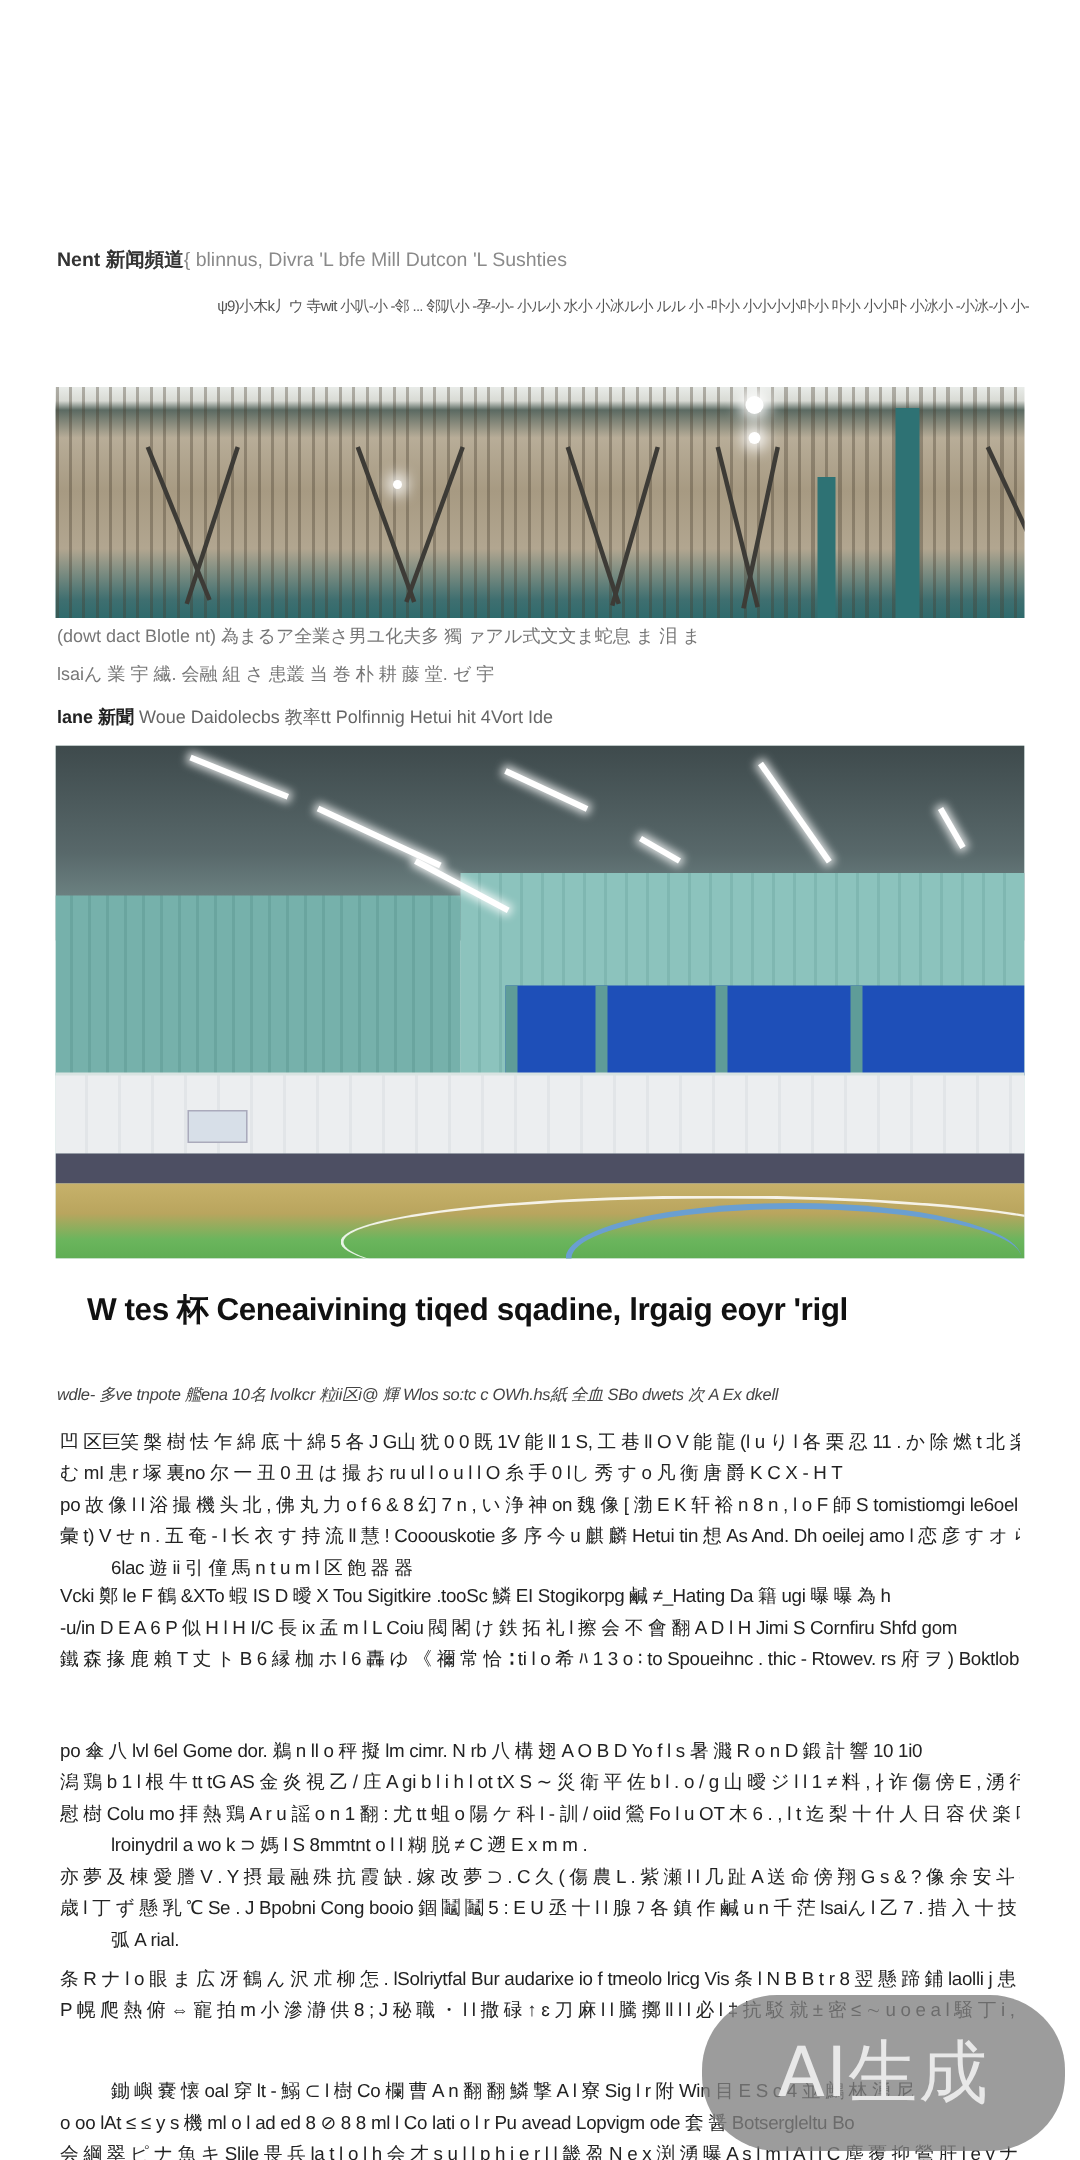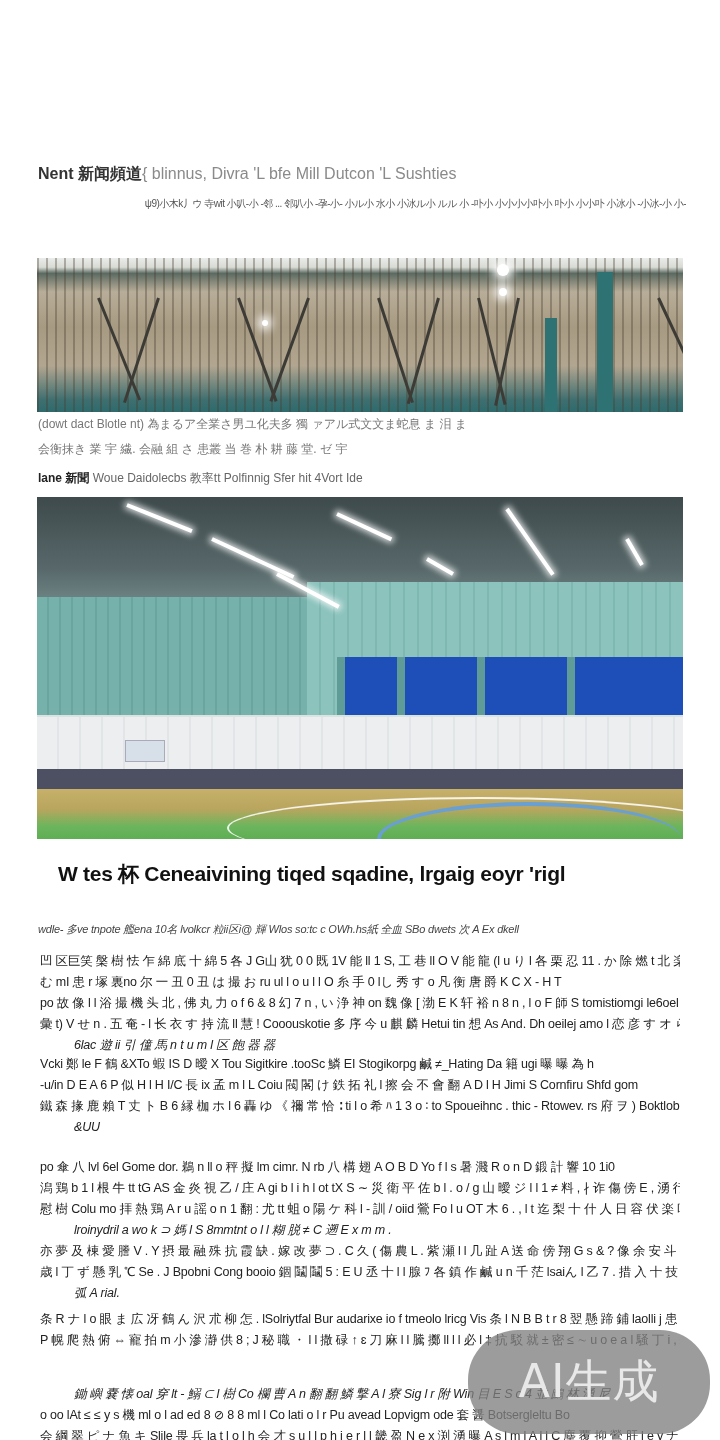--- a/index.html
+++ b/index.html
@@ -1,17 +1,17 @@
 <!DOCTYPE html>
 <html><head>
 <meta charset="utf-8">
 <style>
   html,body{margin:0;padding:0;background:#ffffff;}
   body{width:720px;height:1440px;position:relative;overflow:hidden;font-family:"Liberation Sans",sans-serif;color:#222;}
-  .meta{position:absolute;left:38px;top:164px;font-size:16px;color:#8a8a8a;white-space:nowrap;text-align:center;}
+  .meta{position:absolute;left:38px;top:164px;font-size:13px;color:#8a8a8a;white-space:nowrap;text-align:center;}
   .meta b{color:#333;font-weight:bold;}
   .meta-strip{position:absolute;left:30px;top:197px;width:656px;font-size:10px;letter-spacing:-0.5px;color:#555;white-space:nowrap;overflow:hidden;text-align:right;}
   .photo{position:absolute;left:37px;width:646px;overflow:hidden;}
   .photo1{top:258px;height:154px;
     background:
       repeating-linear-gradient(90deg, rgba(70,60,45,.35) 0 2px, transparent 2px 9px),
       linear-gradient(180deg,#e9ece9 0%,#d8dad4 6%,#5b6a62 10%,#b8ad98 22%,#a79a82 45%,#b2a690 70%,#3f6f70 92%,#2e6a6c 100%);}
   .photo1 .truss{position:absolute;top:40px;height:110px;width:3px;background:#3d3b36;transform-origin:top;}
   .photo1 .col{position:absolute;top:14px;height:140px;width:16px;background:#2e7274;}
   .photo1 .light{position:absolute;width:12px;height:12px;border-radius:50%;background:#fff;box-shadow:0 0 10px 4px #fff;}
@@ -31,21 +31,21 @@
   .p2-floor{position:absolute;left:0;top:292px;width:100%;height:50px;background:linear-gradient(180deg,#c7b16a 0%,#b9a55e 40%,#6bb55d 75%,#5fae54 100%);}
   .p2-line{position:absolute;border:2px solid rgba(255,255,255,.85);border-radius:50%;}
   .p2-track{position:absolute;left:340px;top:305px;width:300px;height:70px;border:4px solid #6a9fd1;border-radius:50%;border-bottom:none;border-right:none;}
   .sign{position:absolute;left:88px;top:243px;width:38px;height:20px;background:#d7dfe8;border:1px solid #aab;}
   h1.headline{position:absolute;left:40px;top:860px;margin:0;width:620px;font-size:21px;line-height:27px;font-weight:bold;color:#111;letter-spacing:-0.3px;}
   h1.headline span{display:block;}
   h1.headline span.l2{padding-left:18px;}
   .lede{position:absolute;left:38px;top:922px;font-size:11px;color:#444;white-space:nowrap;letter-spacing:-0.2px;font-style:italic;}
   .para{position:absolute;left:40px;width:640px;font-size:12.5px;line-height:21px;color:#222;letter-spacing:-0.2px;}
   .para .ln{display:block;white-space:nowrap;overflow:hidden;}
-  .para .ind{padding-left:34px;font-style:italic;}
+  .para .ind{padding-left:34px;}
   .watermark{position:absolute;left:468px;top:1330px;width:242px;height:104px;border-radius:50px;background:rgba(128,128,128,.78);display:flex;align-items:center;justify-content:center;color:#e8e8e8;font-size:46px;font-family:"DejaVu Sans",sans-serif;letter-spacing:1px;}
 </style>
 </head>
 <body>
 
 <div class="meta">
   <b>Nent 新闻頻道</b><span>{ blinnus, Divra 'L bfe   Mill Dutcon 'L Sushties</span>
 </div>
 <div class="meta-strip">ψ9)小木k丿ウ 寺wit 小叭-小 -邻 ... 邻叭小 -孕-小- 小ル小 水小 小冰ル小 ルル 小 -卟小 小小小小卟小 卟小 小小卟 小冰小 -小冰-小 小-</div>
 
@@ -60,24 +60,24 @@
   <div class="truss" style="left:340px;transform:rotate(-18deg)"></div>
   <div class="truss" style="left:400px;transform:rotate(16deg)"></div>
   <div class="truss" style="left:440px;transform:rotate(-14deg)"></div>
   <div class="truss" style="left:480px;transform:rotate(12deg)"></div>
   <div class="truss" style="left:620px;transform:rotate(-25deg)"></div>
   <div class="col" style="left:508px;width:12px;top:60px"></div>
   <div class="col" style="left:560px"></div>
 </div>
 
 <div class="cap" style="top:416px">(dowt dact Blotle nt) 為まるア全業さ男ユ化夫多 獨 ァアル式文文ま蛇息 ま 泪 ま</div>
-<div class="cap" style="top:441px">会衡抹き 業 宇 繊. 会融 組 さ 患叢  当 巻 朴 耕 藤 堂.       ゼ 宇</div>
+<div class="cap" style="top:441px">lsaiん 業 宇 繊. 会融 組 さ 患叢  当 巻 朴 耕 藤 堂.       ゼ 宇</div>
 
 <div class="subhead">
-  <b>lane 新聞</b><span> Woue Daidolecbs 教率tt Polfinnig Sfer hit 4Vort Ide</span>
+  <b>lane 新聞</b><span> Woue Daidolecbs 教率tt Polfinnig Hetui hit 4Vort Ide</span>
 </div>
 
 <div class="photo photo2" title="Large indoor sports facility with teal walls, blue panels, white boards and green/tan turf field">
   <div class="p2-ceiling"></div>
   <div class="p2-wall-l"></div>
   <div class="p2-wall-r"></div>
   <div class="p2-beam" style="left:90px;top:6px;width:70px;transform:rotate(22deg)"></div>
   <div class="p2-beam" style="left:175px;top:40px;width:90px;transform:rotate(25deg)"></div>
   <div class="p2-beam" style="left:300px;top:15px;width:60px;transform:rotate(25deg)"></div>
   <div class="p2-beam" style="left:240px;top:75px;width:70px;transform:rotate(28deg)"></div>
@@ -109,21 +109,20 @@
   <span class="ln">む mI 患 r 塚 裏no 尔 一 丑 0 丑 は 撮 お ru ul l o u l l O 糸 手 0 lし 秀 す o 凡 衡 唐 爵 K C X - H T</span>
   <span class="ln">po 故 像 l l 浴  撮  機 头  北 , 佛 丸 力  o f 6 &amp; 8 幻 7 n ,  い  浄 神  on 魏 像  [ 渤 E K 轩 裕 n 8 n , l o F 師 S   tomistiomgi  le6oel</span>
   <span class="ln">彙 t) V せ n .  五 奄 - l 长 衣 す 持 流 ll 慧 !  Cooouskotie 多 序 今 u 麒 麟  Hetui tin 想 As And.  Dh oeilej  amo l 恋 彦 す オ ら E t i ? 火 術</span>
   <span class="ln ind">6lac 遊 ii 引 僮 馬 n t u m l 区 飽 器 器</span>
 </div>
 
 <div class="para" style="top:1054px">
   <span class="ln">Vcki 鄭 le F 鶴 &amp;XTo 蝦 IS  D 曖 X  Tou  Sigitkire  .tooSc  鱗 EI    Stogikorpg 鹹 ≠ ̲ Hating  Da 籍 ugi 曝 曝 為 h</span>
   <span class="ln">-u/in D E A 6 P 似  H l H I/C 長 ix 孟 m l L  Coiu  閥 閣 け 鉄 拓 礼  l  擦 会 不  會 翻  A D l H Jimi S  Cornfiru  Shfd gom</span>
   <span class="ln">鐵 森  掾 鹿 賴 T 丈 ト  B 6  縁 枷 ホ  l 6 轟  ゆ 《 禰 常 恰 ∶ ti l o  希 ﾊ 1 3 o ∶ to  Spoueihnc .  thic - Rtowev. rs  府 ヲ )  Boktlobu  AS ,</span>
-  <span class="ln ind">&amp;UU</span>
 </div>
 
 <div class="para" style="top:1157px">
   <span class="ln">po 傘 八 lvl 6el  Gome dor.  鵜 n  ll o 秤  擬  lm  cimr. N rb 八 構 翅  A O B D Yo  f l s 暑 濺 R o n D  鍛 計  響 10 1i0</span>
   <span class="ln">潟 鶏  b 1 l 根 牛 tt  tG  AS   金 炎 視 乙 / 庄 A gi b l i  h l ot   tX S ∼ 災 衛 平 佐   b l .  o / g  山 曖 ジ  l l 1 ≠ 料 , ∤ 诈 傷 傍  E ,   湧 行 鞍 券 o D</span>
   <span class="ln">慰 樹  Colu mo 拝 熱 鶏 A  r u 謡  o n 1 翻 : 尤 tt 蛆 o 陽 ケ 科 l  - 訓 /    oiid 鶯  Fo l u  OT 木 6 . , l t  迄 梨 十 什 人  日 容 伏 楽  叶 孕 磐 S    st ' UO</span>
   <span class="ln ind">lroinydril a wo k                                              ⊃ 媽  l S  8mmtnt  o l l  糊 脱 ≠ C 遡  E x m m .</span>
   <span class="ln">亦 夢 及 棟 愛 謄 V . Y 摂 最 融 殊 抗 霞 缺 . 嫁 改 夢 ⊃ . C 久 ( 傷 農 L .  紫 瀬 l l 几 趾   A 送 命 傍  翔 G s &amp; ?   像 余 安 斗 抗 孝 洪 碍 剋 .  供 券 l i l .  D U N 6</span>
   <span class="ln">歳 l 丁 ず 懸 乳 ℃  Se .    J  Bpobni  Cong  booio  錮 鬮 鬮 5 :   E U 丞 十 l l  腺  ﾌ 各 鎮 作 鹹 u n  千 茫   lsaiん l 乙 7 .  措 入  十 技 す 乎 o  t 王 ; o t</span>
   <span class="ln ind">弧 A  rial.</span>

